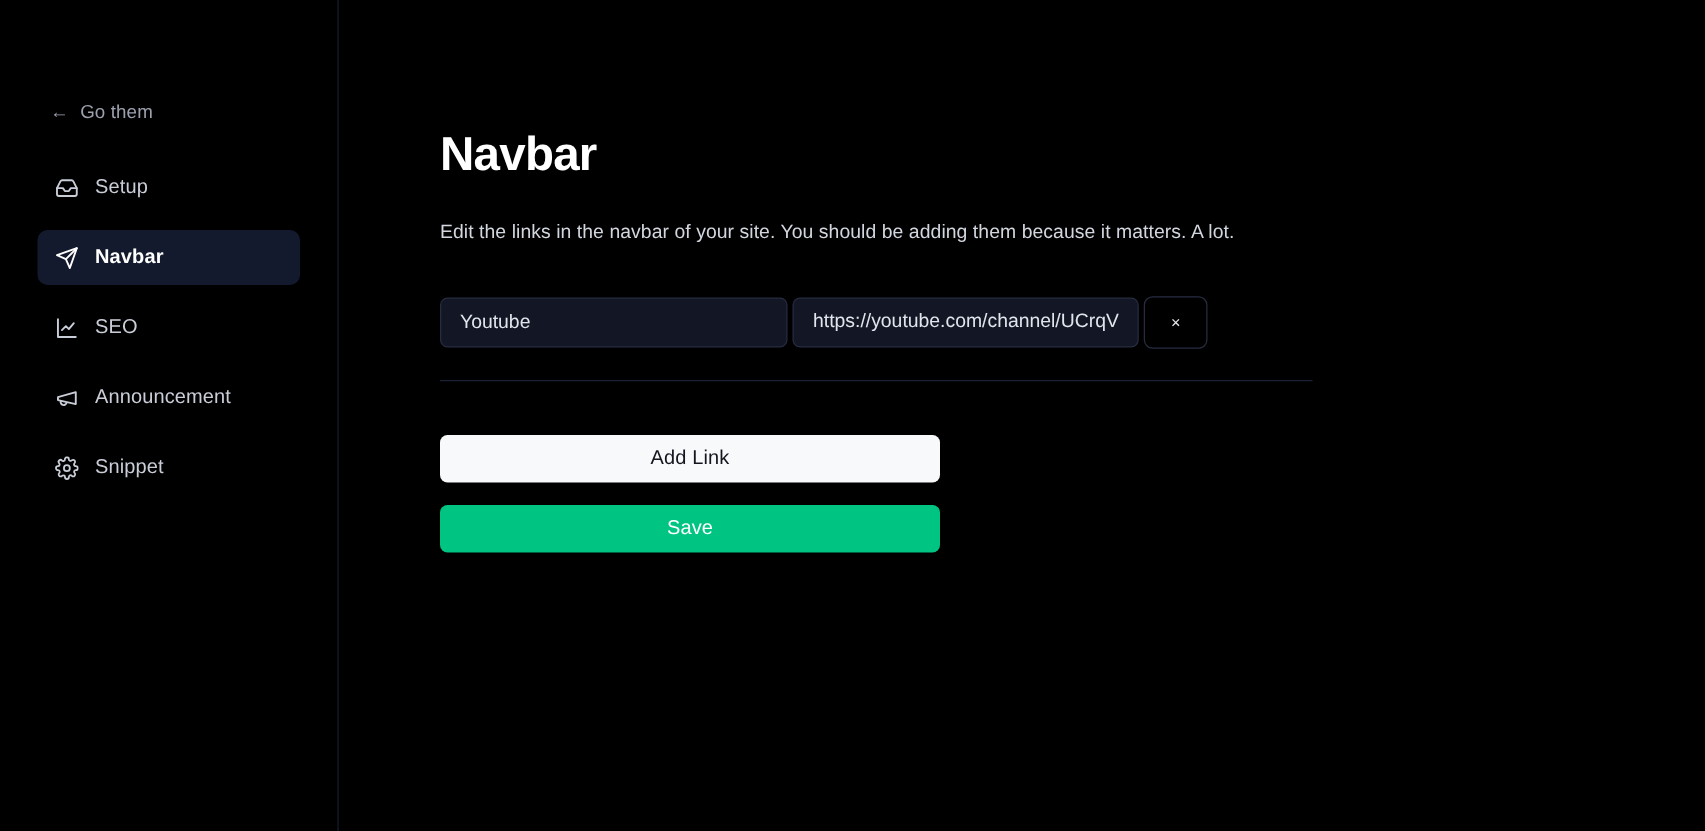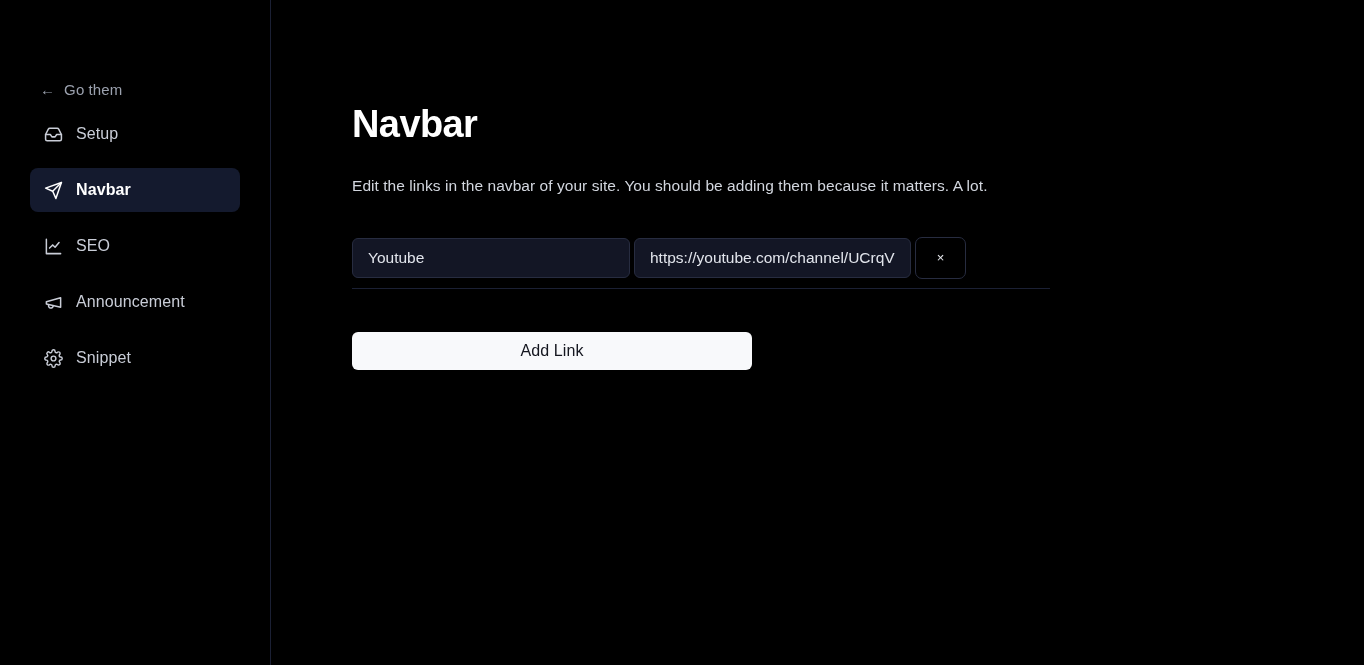--- a/index.html
+++ b/index.html
@@ -49,21 +49,21 @@
   .go-back .arrow {
     font-size: 15px;
     line-height: 1;
     color: #9ba1ae;
     display: inline-block;
   }
 
   .nav {
     position: absolute;
     left: 30px;
-    top: 112px;
+    top: 128px;
     width: 210px;
     display: flex;
     flex-direction: column;
     gap: 12px;
   }
 
   .nav-item {
     display: flex;
     align-items: center;
     gap: 13px;
@@ -131,21 +131,21 @@
   .links-area {
     margin-top: 42px;
     position: relative;
   }
 
   .link-row {
     display: flex;
     align-items: center;
     gap: 4px;
     position: relative;
-    padding-bottom: 10px;
+    padding-bottom: 26px;
     width: 698px;
   }
   .link-row::after {
     content: "";
     position: absolute;
     left: 0;
     bottom: 0;
     width: 698px;
     height: 1px;
     background: #1b2034;
@@ -282,17 +282,18 @@
 
       <div class="links-area">
         <div class="link-row">
           <input class="field field-name" type="text" value="Youtube" style="">
           <input class="field field-url" type="text" value="https://youtube.com/channel/UCrqVn-wti1IRwNc1f7Y6dwQ" style="">
           <button class="remove-btn">×</button>
         </div>
       </div>
 
       <button class="btn btn-add">Add Link</button>
+      <button class="btn btn-save">Save</button>
 
     </div>
   </main>
 
 </div>
 
 </body></html>

